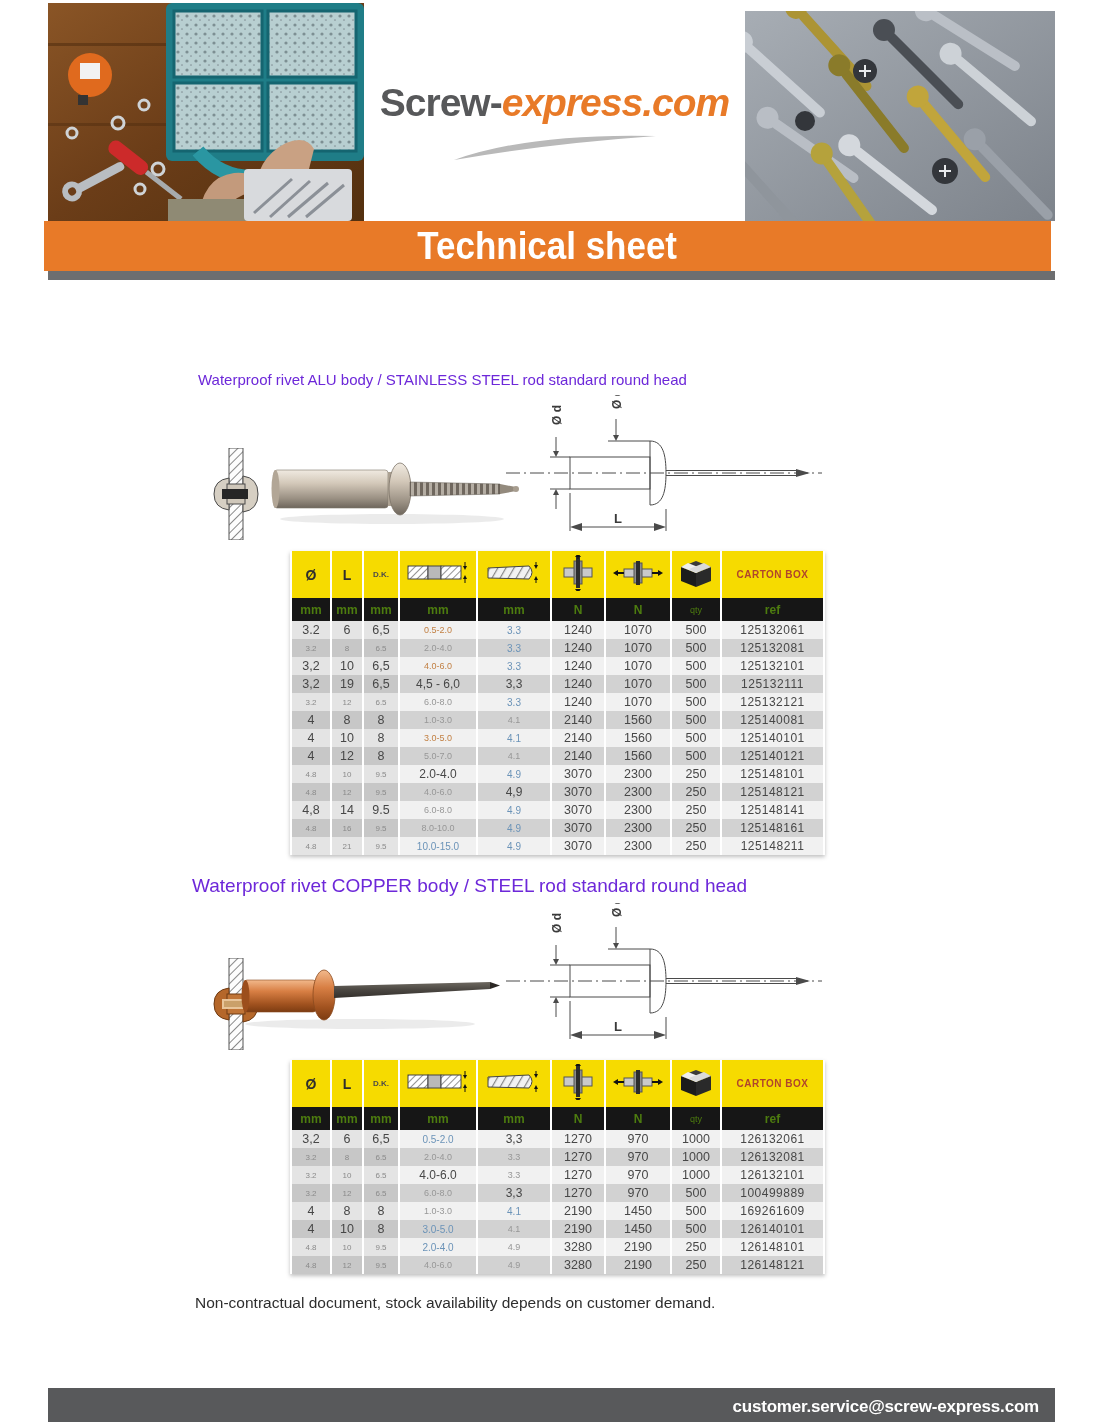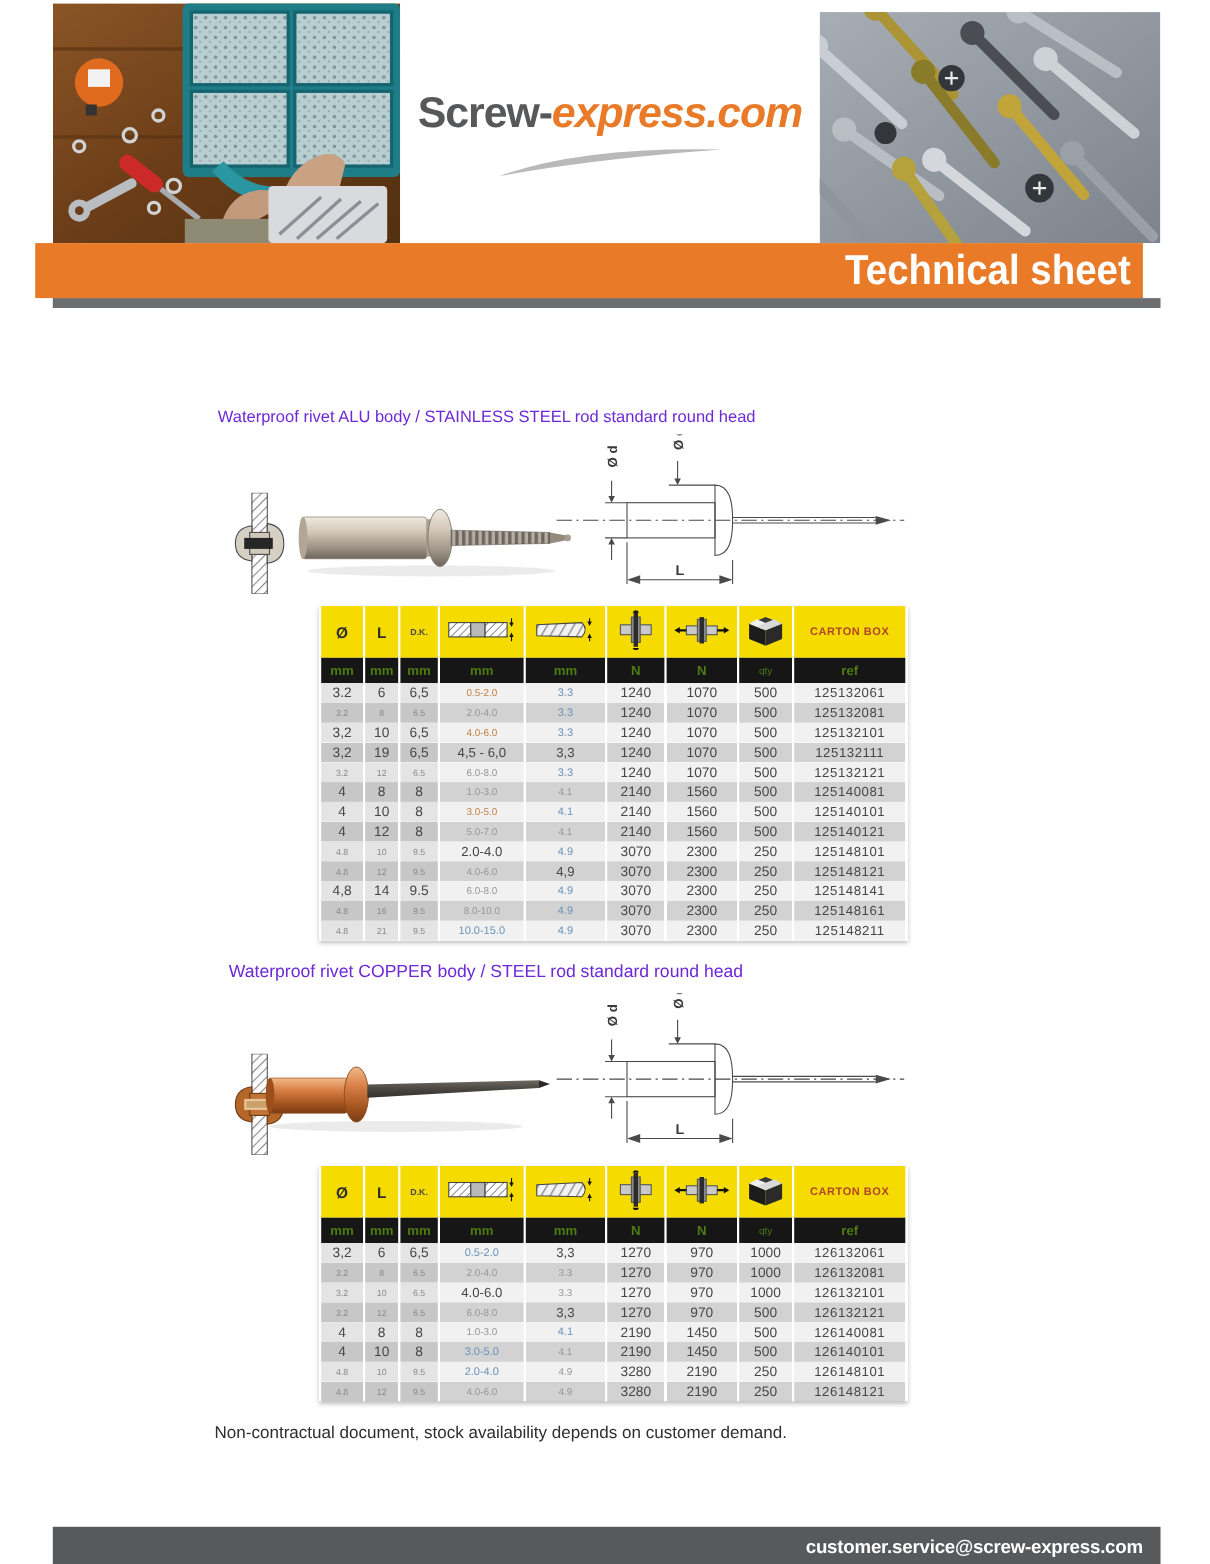--- a/index.html
+++ b/index.html
@@ -13,29 +13,29 @@
 
   
   .photo{position:absolute;top:0;height:218px;overflow:hidden}
   .photo-left{left:48px;width:316px}
   .photo-right{left:745px;width:310px;top:8px;height:210px}
   .logo-area{position:absolute;left:364px;top:0;width:381px;height:218px;background:#fff;text-align:center}
   .logo-text{margin-top:78px;font-size:39px;font-weight:bold;letter-spacing:-1px;white-space:nowrap}
   .logo-part1{color:#57585a}
   .logo-part2{color:var(--accent-orange);font-style:italic}
   .swoosh{margin-top:6px}
-  .banner{position:absolute;left:32px;top:218px;width:1007px;height:50px;background:var(--accent-orange);
-          display:flex;align-items:center;justify-content:flex-end}
+  .banner{position:absolute;left:44px;top:218px;width:1007px;height:50px;background:var(--accent-orange);
+          display:flex;align-items:center;justify-content:center}
   .banner-title{color:#fff;font-weight:bold;font-size:38px;letter-spacing:0;transform:scaleX(.92);white-space:nowrap}
   .banner-shadow{position:absolute;left:48px;top:268px;width:1007px;height:9px;background:#6d6e70}
 
   
   .sec-title{position:absolute;color:#6d28d9}
   .sec-title-1{left:198px;top:368px;font-size:15px}
-  .sec-title-2{left:208px;top:872px;font-size:16px}
+  .sec-title-2{left:192px;top:872px;font-size:19px}
   .diagram{position:absolute}
 
   
   .spec-table{position:absolute;left:290px;width:533px;border-collapse:collapse;table-layout:fixed;
               box-shadow:0 2px 4px rgba(0,0,0,.25)}
   .spec-table-1{top:548px}
   .spec-table-2{top:1057px}
   .spec-table col.c1{width:40px}.spec-table col.c2{width:32px}.spec-table col.c3{width:36px}
   .spec-table col.c4{width:78px}.spec-table col.c5{width:74px}.spec-table col.c6{width:54px}
   .spec-table col.c7{width:66px}.spec-table col.c8{width:50px}.spec-table col.c9{width:103px}
@@ -702,32 +702,32 @@
         </tr>
         <tr>
           <td class="dim sm">3.2</td>
           <td class="dim sm">12</td>
           <td class="dim sm">6.5</td>
           <td class="grip t-g">6.0-8.0</td>
           <td class="drill t-d">3,3</td>
           <td class="num">1270</td>
           <td class="num">970</td>
           <td class="num">500</td>
-          <td class="ref">126132121</td>
+          <td class="ref">100499889</td>
         </tr>
         <tr>
           <td class="dim">4</td>
           <td class="dim">8</td>
           <td class="dim">8</td>
           <td class="grip t-g">1.0-3.0</td>
           <td class="drill t-b">4.1</td>
           <td class="num">2190</td>
           <td class="num">1450</td>
           <td class="num">500</td>
-          <td class="ref">126140081</td>
+          <td class="ref">169261609</td>
         </tr>
         <tr>
           <td class="dim">4</td>
           <td class="dim">10</td>
           <td class="dim">8</td>
           <td class="grip t-b">3.0-5.0</td>
           <td class="drill t-g">4.1</td>
           <td class="num">2190</td>
           <td class="num">1450</td>
           <td class="num">500</td>

